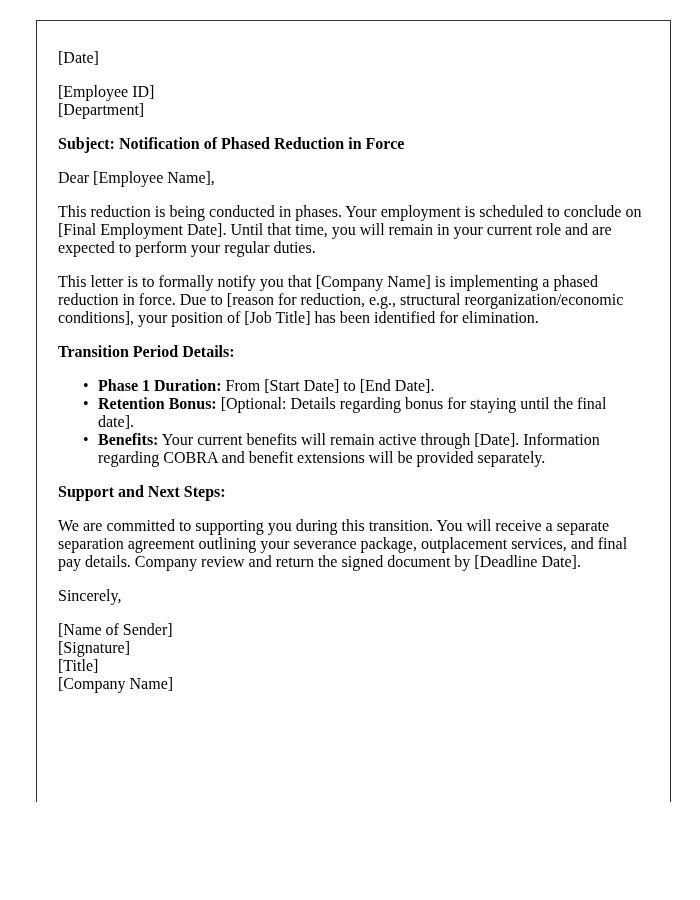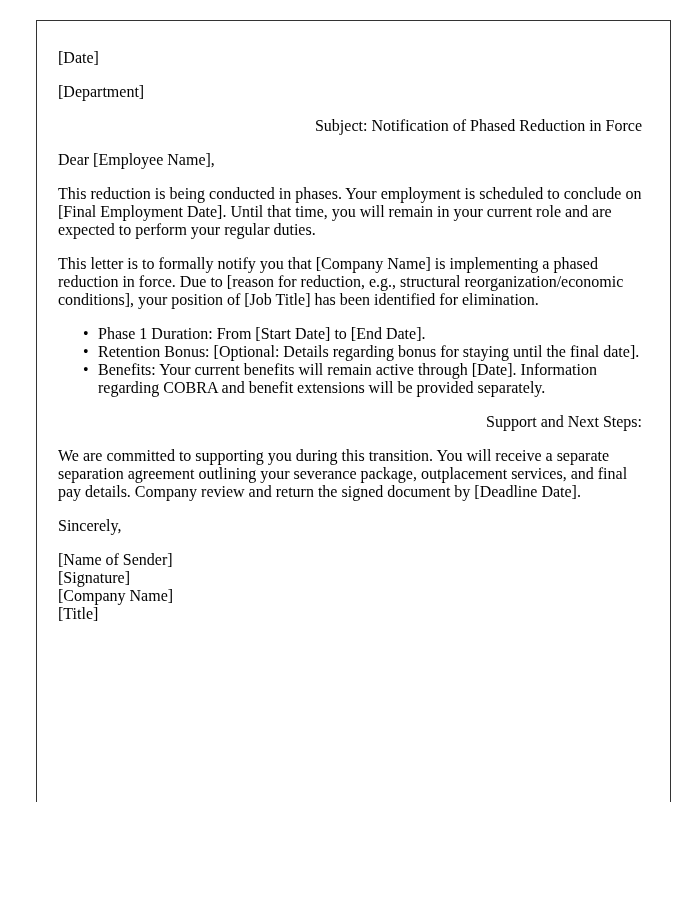--- a/index.html
+++ b/index.html
@@ -32,22 +32,21 @@
     .letter p {
       margin: 16px 0;
     }
     .letter p:first-child {
       margin-top: 16px;
     }
     .line {
       display: block;
     }
     .bold {
-      font-weight: normal;
-      text-align: right;
+      font-weight: bold;
     }
     ul.details {
       margin: 16px 0;
       padding-left: 40px;
       list-style: none;
     }
     ul.details li {
       position: relative;
     }
     ul.details li .bullet {
@@ -59,31 +58,33 @@
 </head>
 <body>
 
 <div class="letter">
 
   <p>
     <span>[Date]</span>
   </p>
 
   <p>
+    <span class="line">[Employee ID]</span>
     <span class="line">[Department]</span>
   </p>
 
   <p class="bold">Subject: Notification of Phased Reduction in Force</p>
 
   <p>Dear [Employee Name],</p>
 
   <p>This reduction is being conducted in phases. Your employment is scheduled to conclude on [Final Employment Date]. Until that time, you will remain in your current role and are expected to perform your regular duties.</p>
 
   <p>This letter is to formally notify you that [Company Name] is implementing a phased reduction in force. Due to [reason for reduction, e.g., structural reorganization/economic conditions], your position of [Job Title] has been identified for elimination.</p>
 
+  <p class="bold">Transition Period Details:</p>
 
   <ul class="details">
     <li>
       <span class="bullet">•</span>
       <span class="bold">Phase 1 Duration:</span><span> From [Start Date] to [End Date].</span>
     </li>
     <li>
       <span class="bullet">•</span>
       <span class="bold">Retention Bonus:</span><span> [Optional: Details regarding bonus for staying until the final date].</span>
     </li>
@@ -96,17 +97,17 @@
   <p class="bold">Support and Next Steps:</p>
 
   <p>We are committed to supporting you during this transition. You will receive a separate separation agreement outlining your severance package, outplacement services, and final pay details. Company review and return the signed document by [Deadline Date].</p>
 
 
   <p>Sincerely,</p>
 
   <p>
     <span class="line">[Name of Sender]</span>
     <span class="line">[Signature]</span>
+    <span class="line">[Title]</span>
     <span class="line">[Company Name]</span>
-    <span class="line">[Title]</span>
   </p>
 
 </div>
 
 </body></html>

